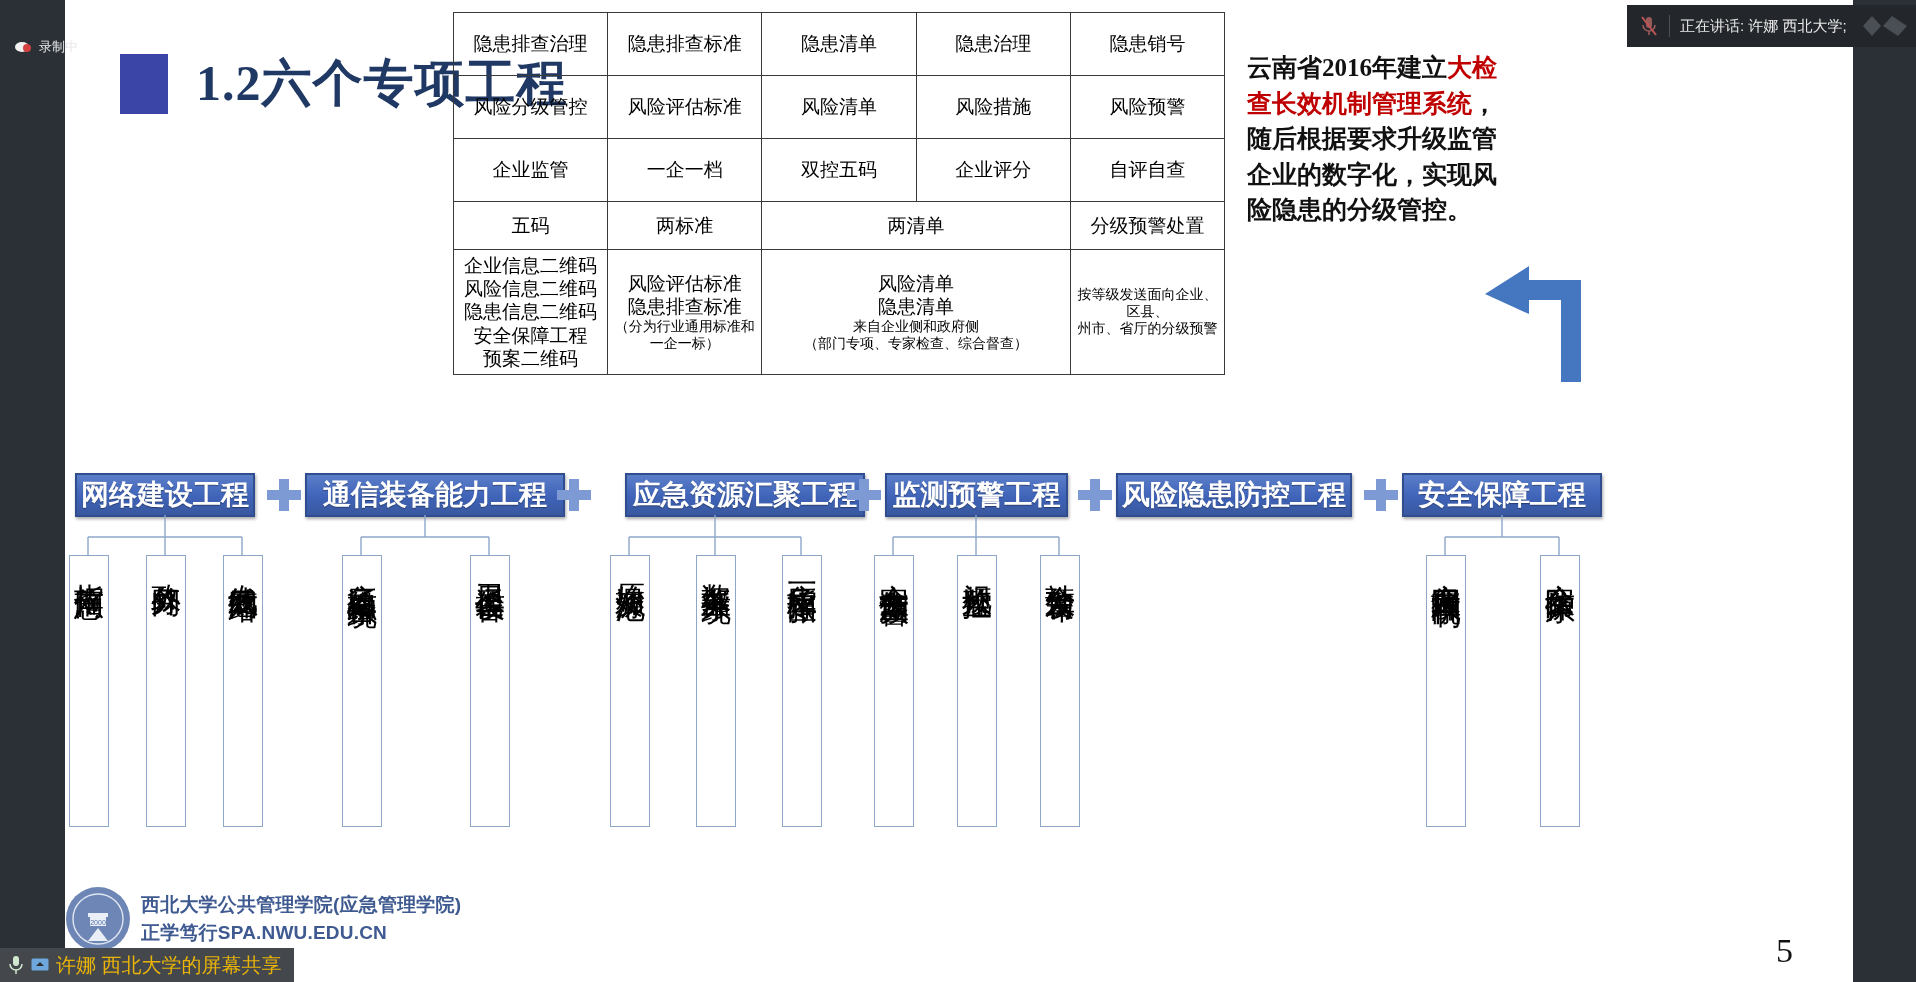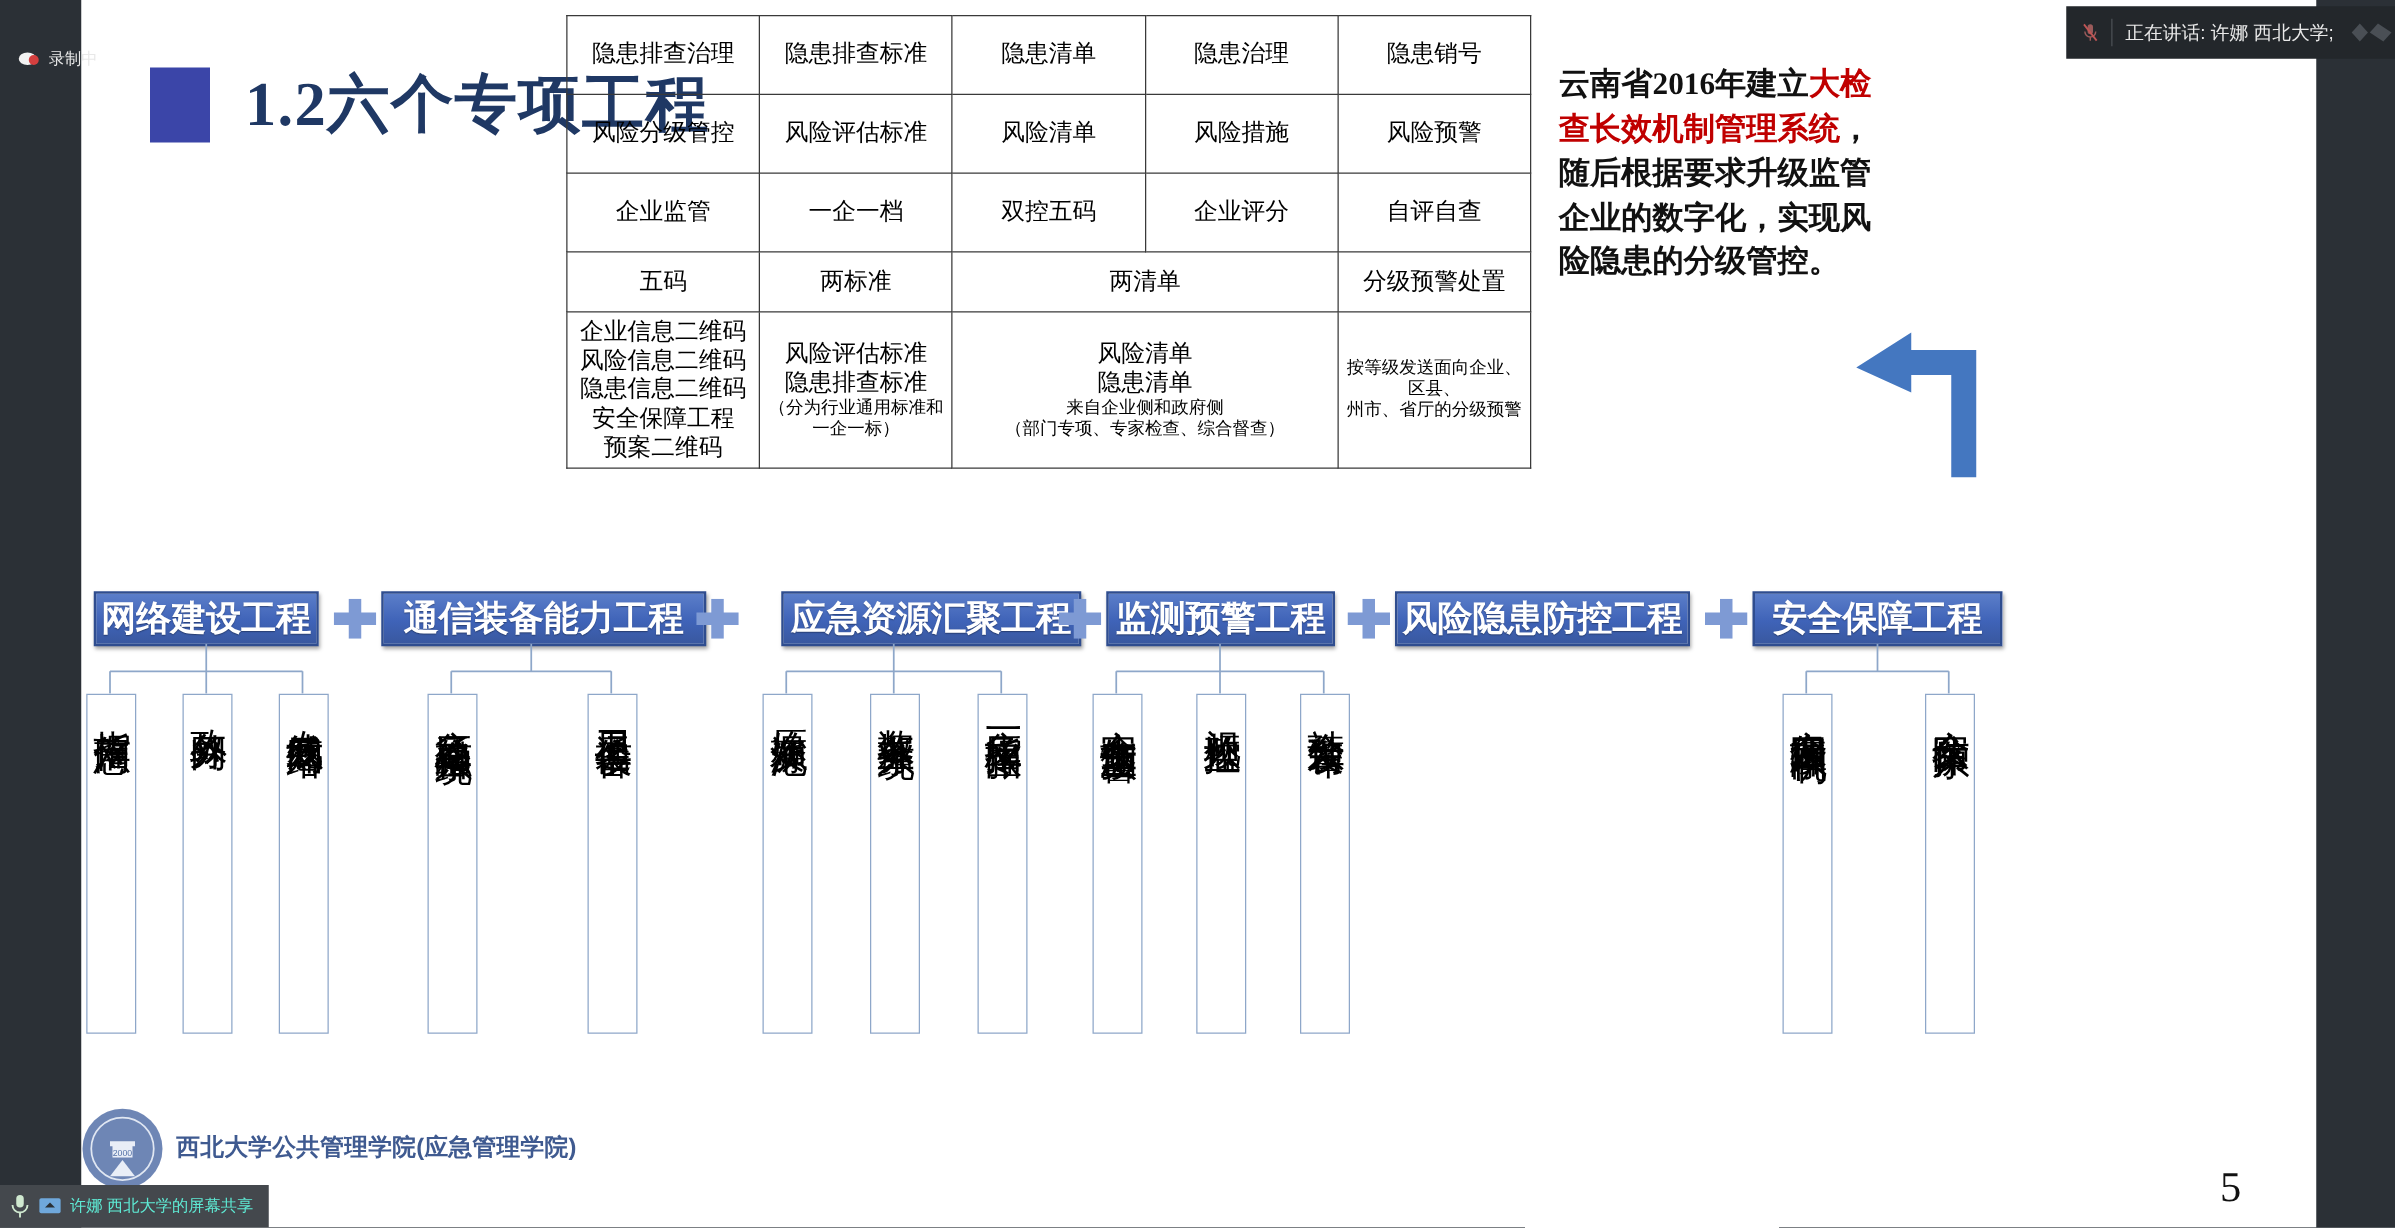--- a/index.html
+++ b/index.html
@@ -113,37 +113,37 @@
 
   
   #rec-badge {
     position:absolute; left:14px; top:38px;
     display:flex; align-items:center; gap:5px;
     color:#e8e8e8; font-size:13px;
     font-family:"Liberation Sans","DejaVu Sans",sans-serif;
   }
   #speaker-bar {
     position:absolute; right:0px; top:5px;
-    width:263px; height:42px;
+    width:289px; height:42px;
     background:#23272b;
     display:flex; align-items:center; gap:10px;
     padding-left:12px;
   }
   #speaker-bar .sp-text {
     color:#e9e9e9; font-size:15px; white-space:nowrap;
     font-family:"Liberation Sans","DejaVu Sans",sans-serif;
   }
   #speaker-bar .divider { width:1px; height:22px; background:#4c5156; }
   #share-bar {
     position:absolute; left:0px; bottom:0px;
     height:34px; padding:0 12px 0 8px;
     background:#44484d; display:flex; align-items:center; gap:7px;
   }
   #share-bar .sh-text {
-    color:#5eead4; font-size:13px; white-space:nowrap;
+    color:#eab308; font-size:20px; white-space:nowrap;
     font-family:"Liberation Sans","DejaVu Sans",sans-serif;
   }
 </style>
 </head>
 <body>
 
 <div id="root">
 
   <div id="slide">
 
@@ -321,20 +321,21 @@
     <div id="footer">
       <svg id="logo" viewBox="0 0 66 66">
         <circle cx="33" cy="33" r="32" fill="#4b69a3" opacity=".85"></circle>
         <circle cx="33" cy="33" r="25" fill="none" stroke="#dfe6f2" stroke-width="1.4"></circle>
         <path d="M23 27 h20 v4 h-20 z M25 31 h16 v9 h-16 z" fill="#e8eef7"></path>
         <path d="M33 42 l10 13 h-20 z" fill="#e8eef7"></path>
         <text x="33" y="39" font-size="7" fill="#4b69a3" text-anchor="middle" font-family="Liberation Sans, sans-serif">2000</text>
       </svg>
       <div id="footer-text">
         <div>西北大学公共管理学院(应急管理学院)</div>
+        <div>正学笃行SPA.NWU.EDU.CN</div>
       </div>
     </div>
 
     <div id="pagenum">5</div>
   </div>
 
   <div id="rec-badge">
     <svg width="20" height="16" viewBox="0 0 20 16">
       <ellipse cx="8" cy="8" rx="7" ry="5" fill="#f2f2f2"></ellipse>
       <circle cx="13" cy="9" r="4" fill="#d43f3f"></circle>

